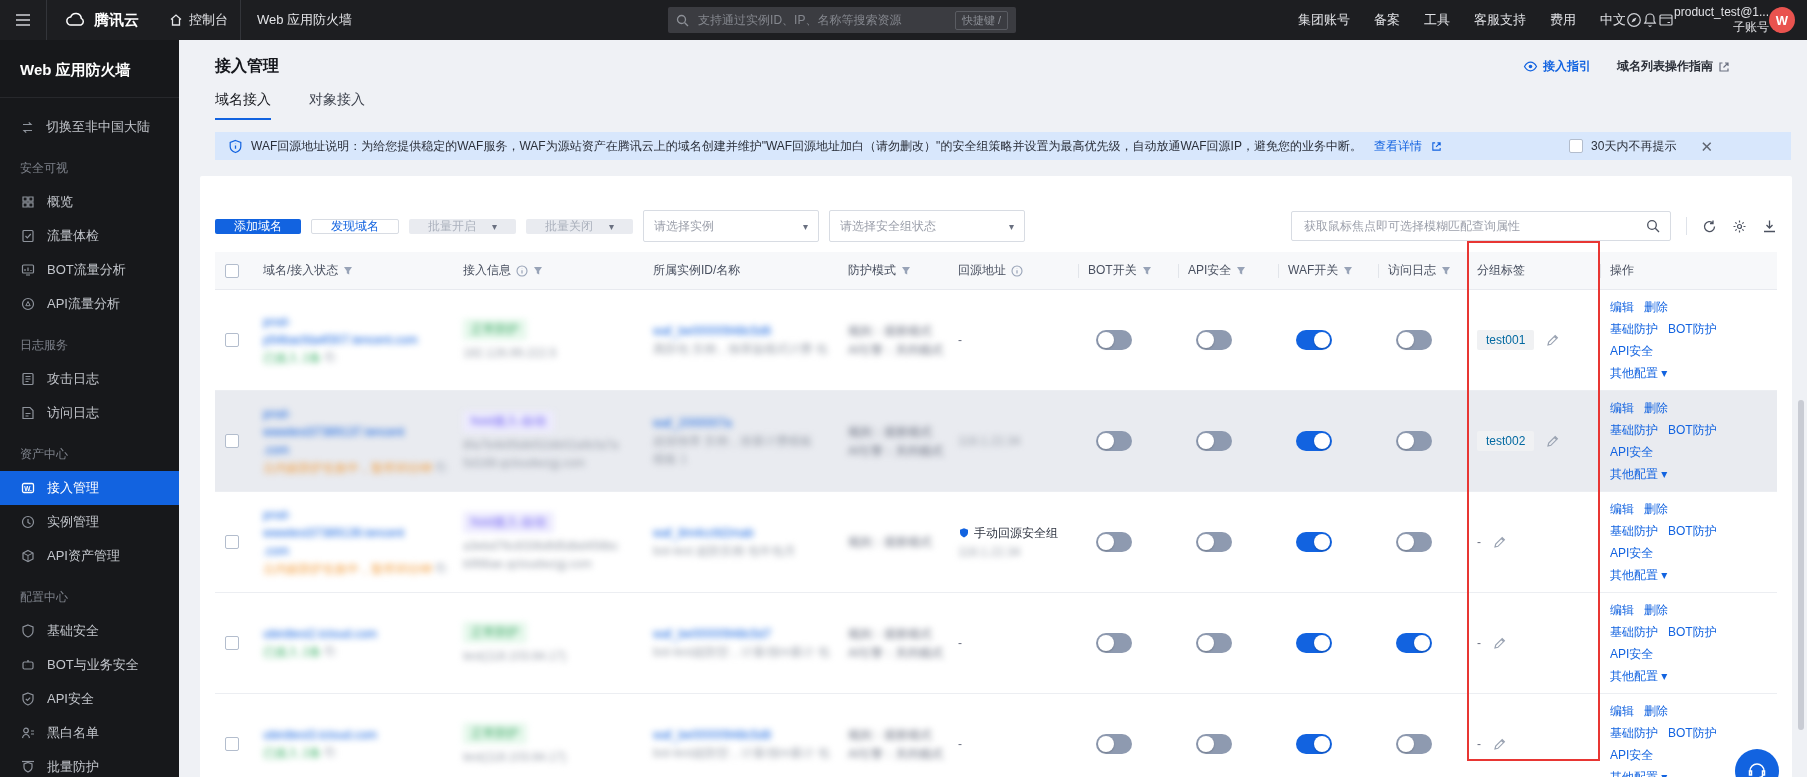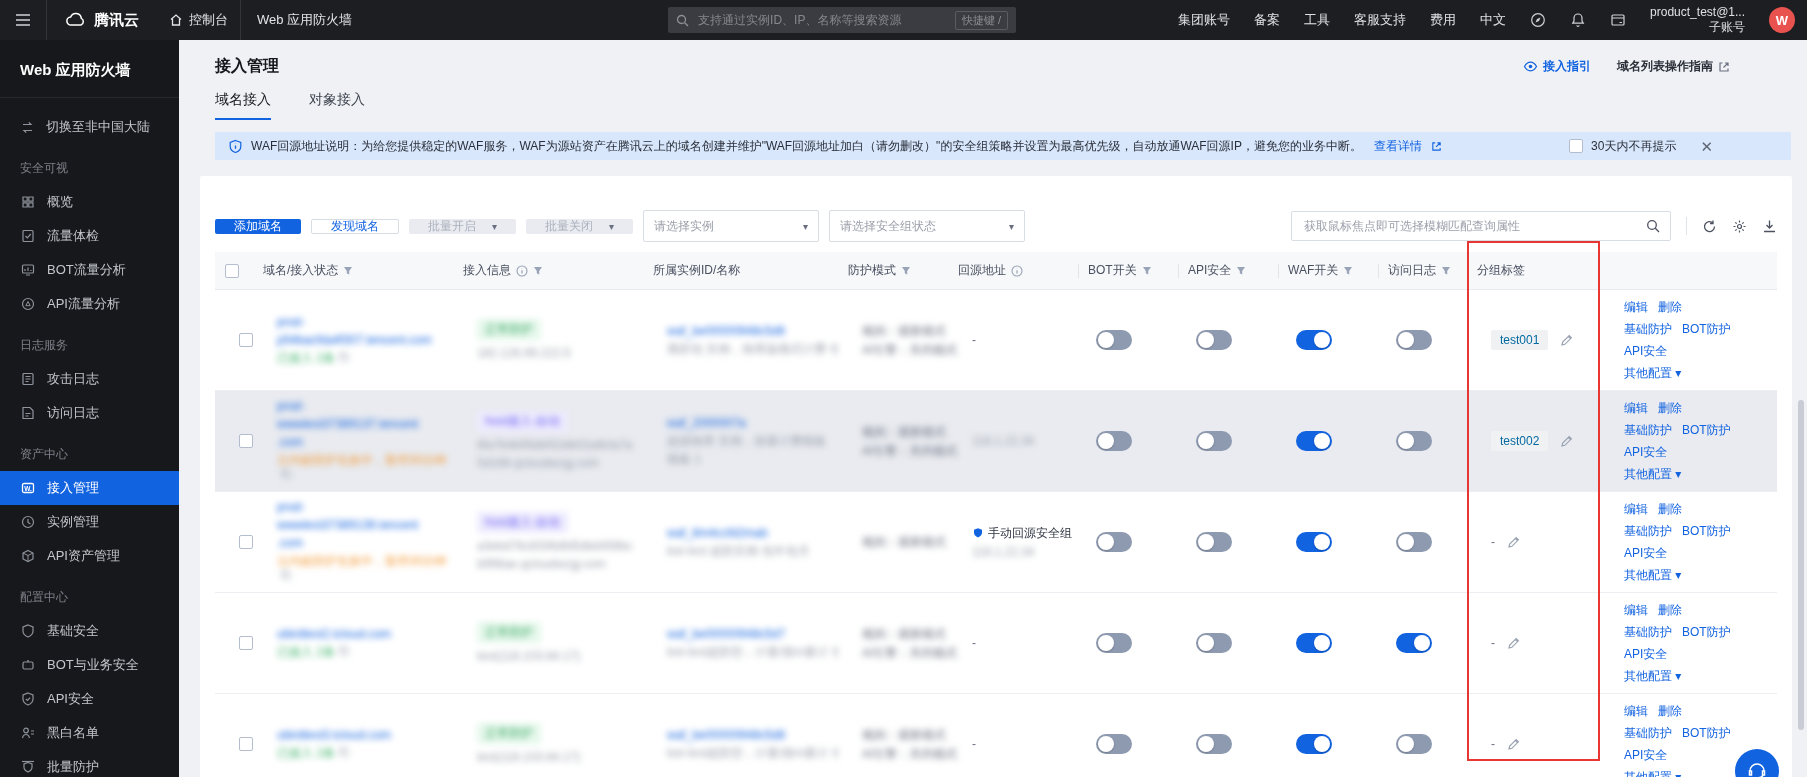--- a/index.html
+++ b/index.html
@@ -19,21 +19,21 @@
   .tb-burger{width:46px;display:flex;justify-content:center;cursor:pointer;color:#cfd1d6}
   .tb-div{width:1px;height:40px;background:#33353a}
   .tb-brand{display:flex;align-items:center;gap:7px;padding:0 18px;font-size:15px;color:#fff;font-weight:bold;cursor:pointer}
   .tb-console{display:flex;align-items:center;gap:6px;padding:0 12px;font-size:13px;color:#e4e5e8;cursor:pointer}
   .tb-product{padding:0 16px;font-size:13px;color:#e4e5e8;cursor:pointer}
   .tb-search{width:348px;height:26px;background:#3b3c41;border-radius:2px;display:flex;
              align-items:center;padding:0 8px;gap:7px;margin-left:300px;color:#8d9097}
   .tb-search input{flex:1;background:transparent;border:none;outline:none;color:#b9bcc2;font-size:12px}
   .tb-search input::placeholder{color:#84878e}
   .tb-chip{border:1px solid #5a5c62;border-radius:2px;padding:1px 6px;font-size:11px;color:#8d9097;white-space:nowrap}
-  .tb-right{margin-left:auto;display:flex;align-items:center;gap:24px;padding-right:12px}
+  .tb-right{margin-left:auto;display:flex;align-items:center;padding-right:12px}
   .tb-menu-item{color:#e0e1e5;font-size:13px;cursor:pointer;white-space:nowrap}
   .tb-ic{color:#cfd1d6;cursor:pointer;display:flex}
   .tb-account{text-align:right;line-height:15px;font-size:12px;color:#e0e1e5;cursor:pointer}
   .tb-avatar{width:26px;height:26px;border-radius:50%;background:var(--avatar);color:#fff;
              display:flex;align-items:center;justify-content:center;font-size:13px;font-weight:bold;cursor:pointer}
 
   
   .sidebar{position:absolute;top:40px;left:0;width:179px;bottom:0;background:#17181b;overflow:hidden;z-index:30}
   .sb-title{font-size:15px;color:#fff;font-weight:bold;padding:21px 0 17px 20px;border-bottom:1px solid #27282c}
   .sb-item{height:34px;display:flex;align-items:center;gap:11px;padding-left:20px;font-size:13px;
@@ -84,21 +84,21 @@
   .vdiv{width:1px;height:18px;background:#dfe3ea}
   .tool-ic{cursor:pointer;color:#4c5260;display:flex}
 
   
   .thead{display:flex;margin-top:10px;height:38px;background:#f7f8fa;border-bottom:1px solid #e8eaef;align-items:center}
   .th{font-size:12px;color:#495060;display:flex;align-items:center;gap:5px;padding-left:10px;position:relative;height:100%}
   .th.hsep::before{content:"";position:absolute;left:0;top:12px;width:1px;height:14px;background:#e2e5ea}
   .funnel,.info{color:#98a3b7}
   .trow{display:flex;height:101px;border-bottom:1px solid #eceef2;background:#fff}
   .trow.hl{background:#e9ebf0}
-  .td{display:flex;align-items:center;font-size:12px;padding-left:24px}
+  .td{display:flex;align-items:center;font-size:12px;padding-left:10px}
   .tcol{flex-direction:column;align-items:flex-start;justify-content:center;gap:3px}
   .c0{width:38px}.c1{width:200px}.c2{width:190px}.c3{width:195px}.c4{width:110px}.c5{width:130px}
   .c6,.c7,.c8{width:100px}.c9{width:89px}.c10{width:133px}.c11{flex:1}
   .tgc{padding-left:18px}
   .lnk{color:var(--primary);text-decoration:none;line-height:15px;max-width:100%;overflow:hidden;white-space:nowrap}
   .sub{color:#9aa0ab;line-height:15px;white-space:nowrap;overflow:hidden;max-width:100%}
   .modeln{color:#6a7080;line-height:16px;white-space:nowrap}
   .note{line-height:15px}.note.green{color:var(--green)}.note.orange{color:var(--orange)}
   .bdg{padding:2px 8px;border-radius:2px;font-size:12px;margin-bottom:3px;white-space:nowrap}
   .bdg.green{background:#e6f8ec;color:#35a45f}
@@ -518,20 +518,23 @@
           <span>访问日志</span>
           <span class="icn funnel">
             <svg width="10" height="10" viewBox="0 0 10 10">
               <path d="M1 1h8L6.2 5v3.6L3.8 7.3V5z" fill="currentColor"></path>
             </svg>
           </span>
         </div>
         <div class="th c10">
           <span>分组标签</span>
         </div>
+        <div class="th c11 hsep">
+          <span>操作</span>
+        </div>
       </div>
     <div id="tbody">
         <div class="trow">
     <div class="td c0">
             <span class="cb"></span>
           </div>
     <div class="td c1 tcol">
             <a class="lnk blur">prod-</a>
             <a class="lnk blur">p54bacfda4f307.tencent.com</a>
             <span class="note green blur">已接入 2条<span class="copyic">

